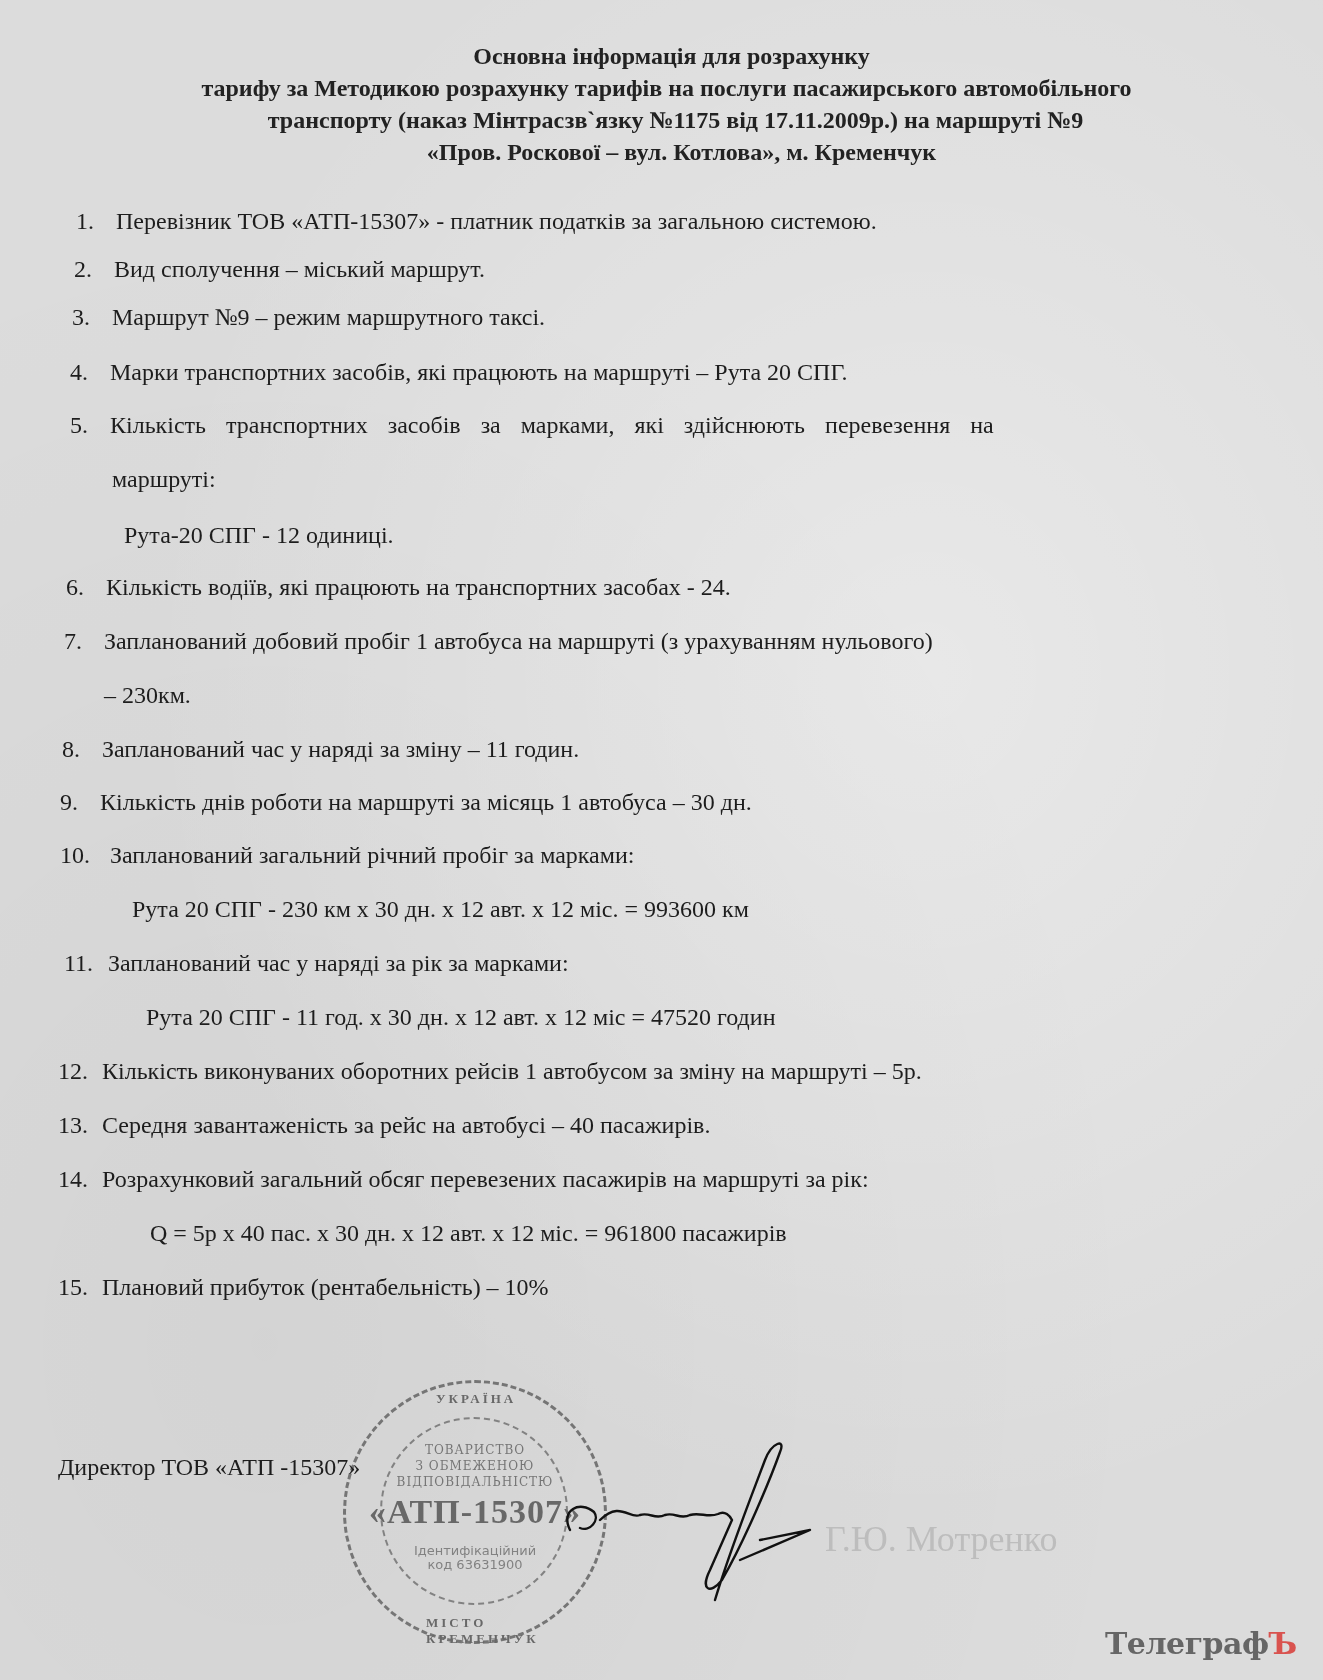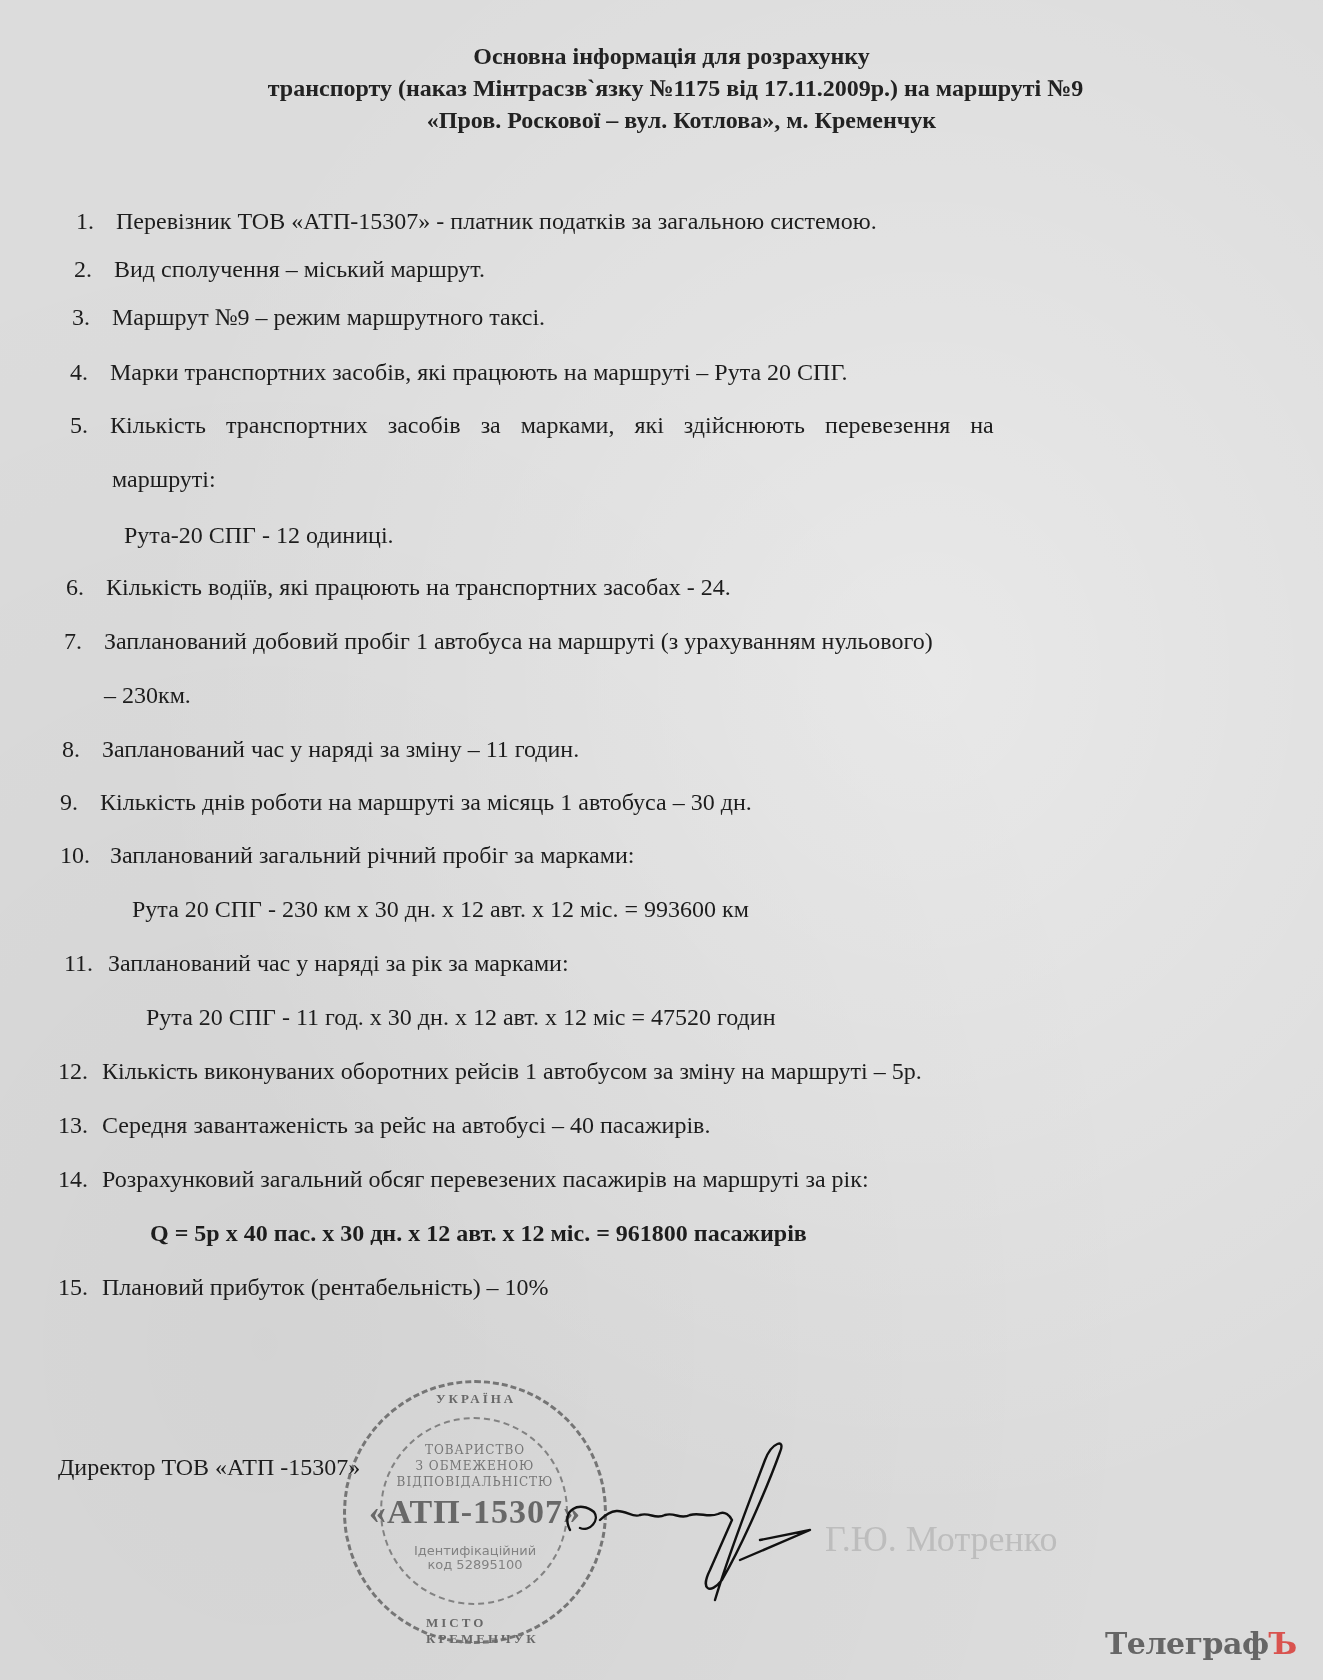--- a/index.html
+++ b/index.html
@@ -65,20 +65,21 @@
     position: absolute; left: 1105px; top: 1626px; font-size: 30px; font-weight: bold;
     color: #666; font-family: "DejaVu Serif", serif; letter-spacing: -0.5px;
   }
   .watermark .accent { color: #d9534f; }
 </style>
 </head>
 <body>
 
 <div class="title">
   <div class="t1">Основна інформація для розрахунку</div>
+  <div class="t2">тарифу за Методикою розрахунку тарифів на послуги пасажирського автомобільного</div>
   <div class="t3">транспорту (наказ Мінтрасзв`язку №1175 від 17.11.2009р.) на маршруті №9</div>
   <div class="t4">«Пров. Роскової – вул. Котлова», м. Кременчук</div>
 </div>
 
 <div class="line" style="left:76px; top:204px;">
   <span class="num" style="width:40px">1.</span><span>Перевізник  ТОВ «АТП-15307» - платник податків за загальною системою.</span>
 </div>
 <div class="line" style="left:74px; top:252px;">
   <span class="num" style="width:40px">2.</span><span>Вид сполучення – міський маршрут.</span>
 </div>
@@ -120,35 +121,35 @@
 
 <div class="line" style="left:58px; top:1054px;">
   <span class="num" style="width:44px">12.</span><span>Кількість виконуваних оборотних рейсів 1 автобусом за зміну на маршруті – 5р.</span>
 </div>
 <div class="line" style="left:58px; top:1108px;">
   <span class="num" style="width:44px">13.</span><span>Середня завантаженість за рейс на автобусі – 40 пасажирів.</span>
 </div>
 <div class="line" style="left:58px; top:1162px;">
   <span class="num" style="width:44px">14.</span><span>Розрахунковий загальний обсяг перевезених пасажирів на маршруті за рік:</span>
 </div>
-<div class="line" style="left:150px; top:1216px;font-weight:bold;">Q = 5р х 40 пас. х 30 дн. х 12 авт. х 12 міс. = 961800 пасажирів</div>
+<div class="line" style="left:150px; top:1216px;">Q = 5р х 40 пас. х 30 дн. х 12 авт. х 12 міс. = 961800 пасажирів</div>
 <div class="line" style="left:58px; top:1270px;">
   <span class="num" style="width:44px">15.</span><span>Плановий прибуток (рентабельність) – 10%</span>
 </div>
 
 <div class="stamp">
   <div class="inner"></div>
   <span class="ring-text s1">УКРАЇНА</span>
   <span class="ring-text s2">МІСТО КРЕМЕНЧУК</span>
   <div class="c1">ТОВАРИСТВО</div>
   <div class="c2">З ОБМЕЖЕНОЮ</div>
   <div class="c3">ВІДПОВІДАЛЬНІСТЮ</div>
   <div class="big">«АТП-15307»</div>
   <div class="id1">Ідентифікаційний</div>
-  <div class="id2">код 52895100</div>
+  <div class="id2">код 63631900</div>
 </div>
 
 <div class="line" style="left:58px; top:1450px;">Директор ТОВ «АТП -15307»</div>
 
 <svg class="signature" width="260" height="200" viewBox="0 0 260 200">
   <path d="M10,110 C0,90 20,80 34,92 C40,100 30,112 20,108 M40,100 C60,80 70,100 80,95 C90,92 95,100 105,95 C115,92 120,100 130,95 C140,92 148,98 158,94 C165,90 170,96 172,100 L150,150 C140,170 150,175 162,160 C185,120 210,60 220,32 C226,18 212,22 205,40 C190,80 170,130 155,180 M200,120 L250,110 L180,140" fill="none" stroke="#111" stroke-width="2.4" stroke-linecap="round" stroke-linejoin="round"></path>
 </svg>
 
 <div class="name-faint">Г.Ю. Мотренко</div>
 

